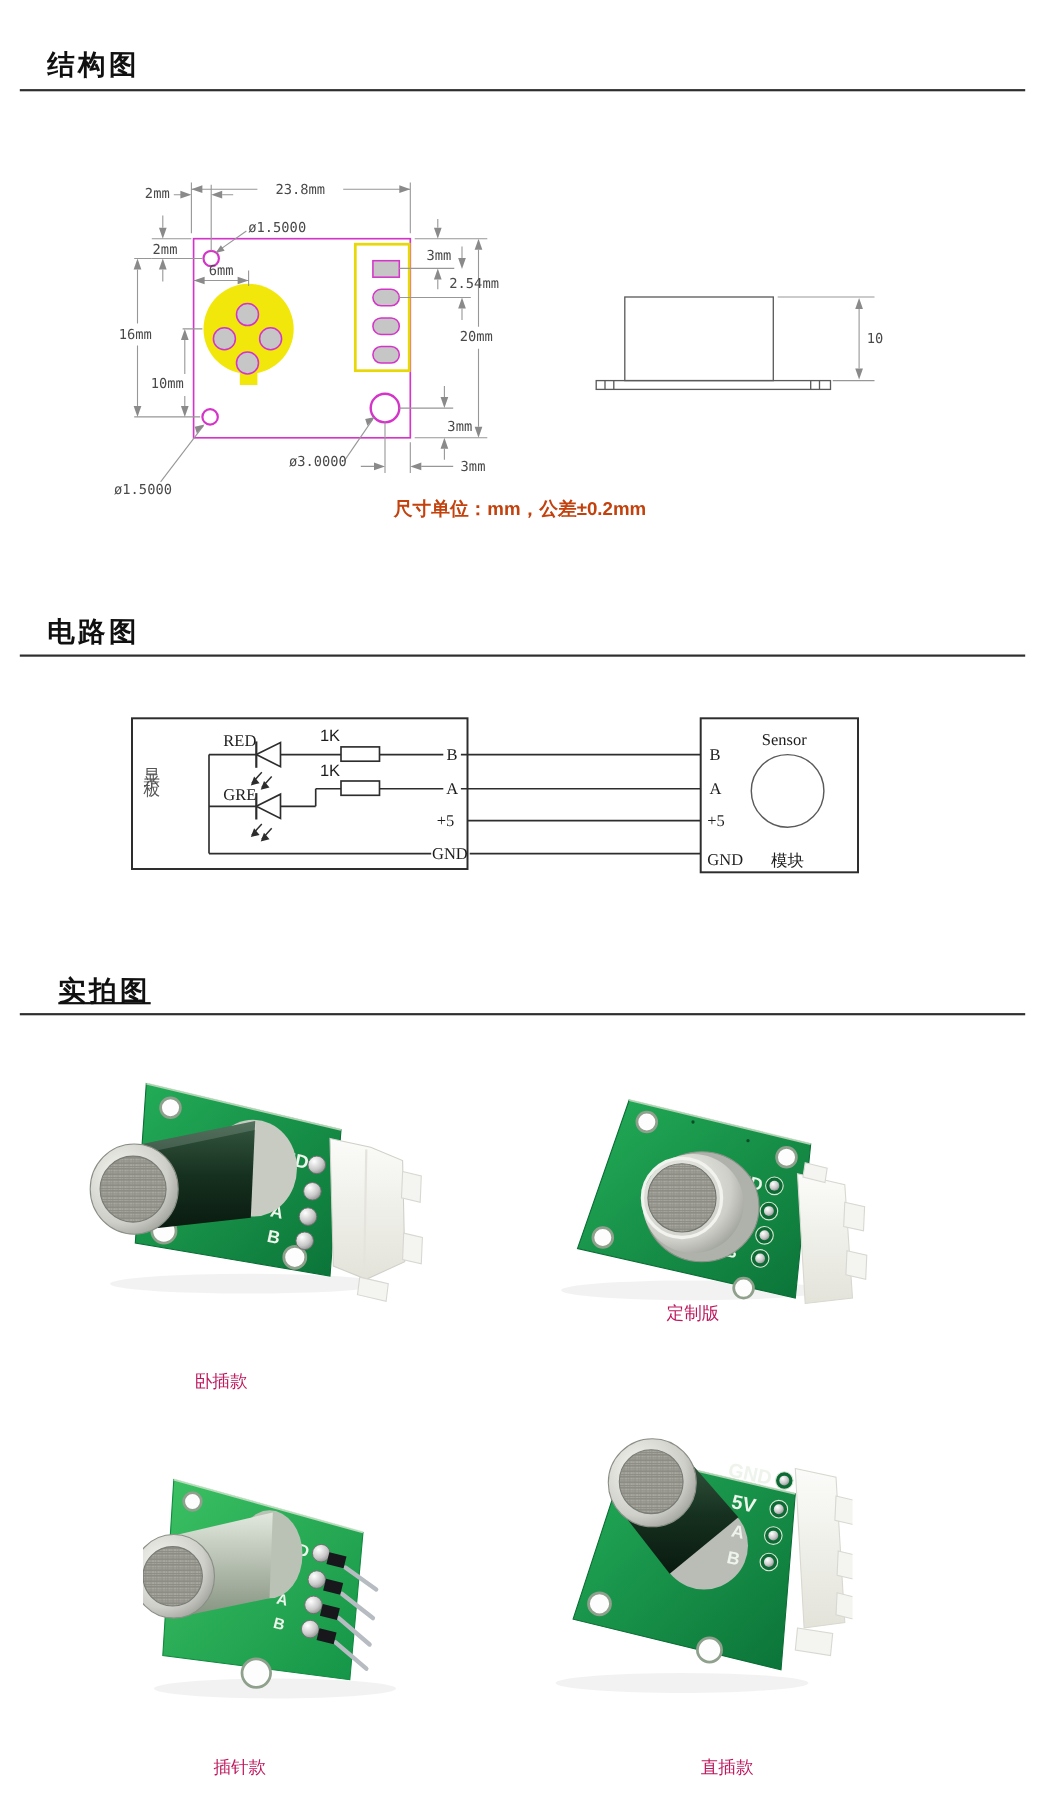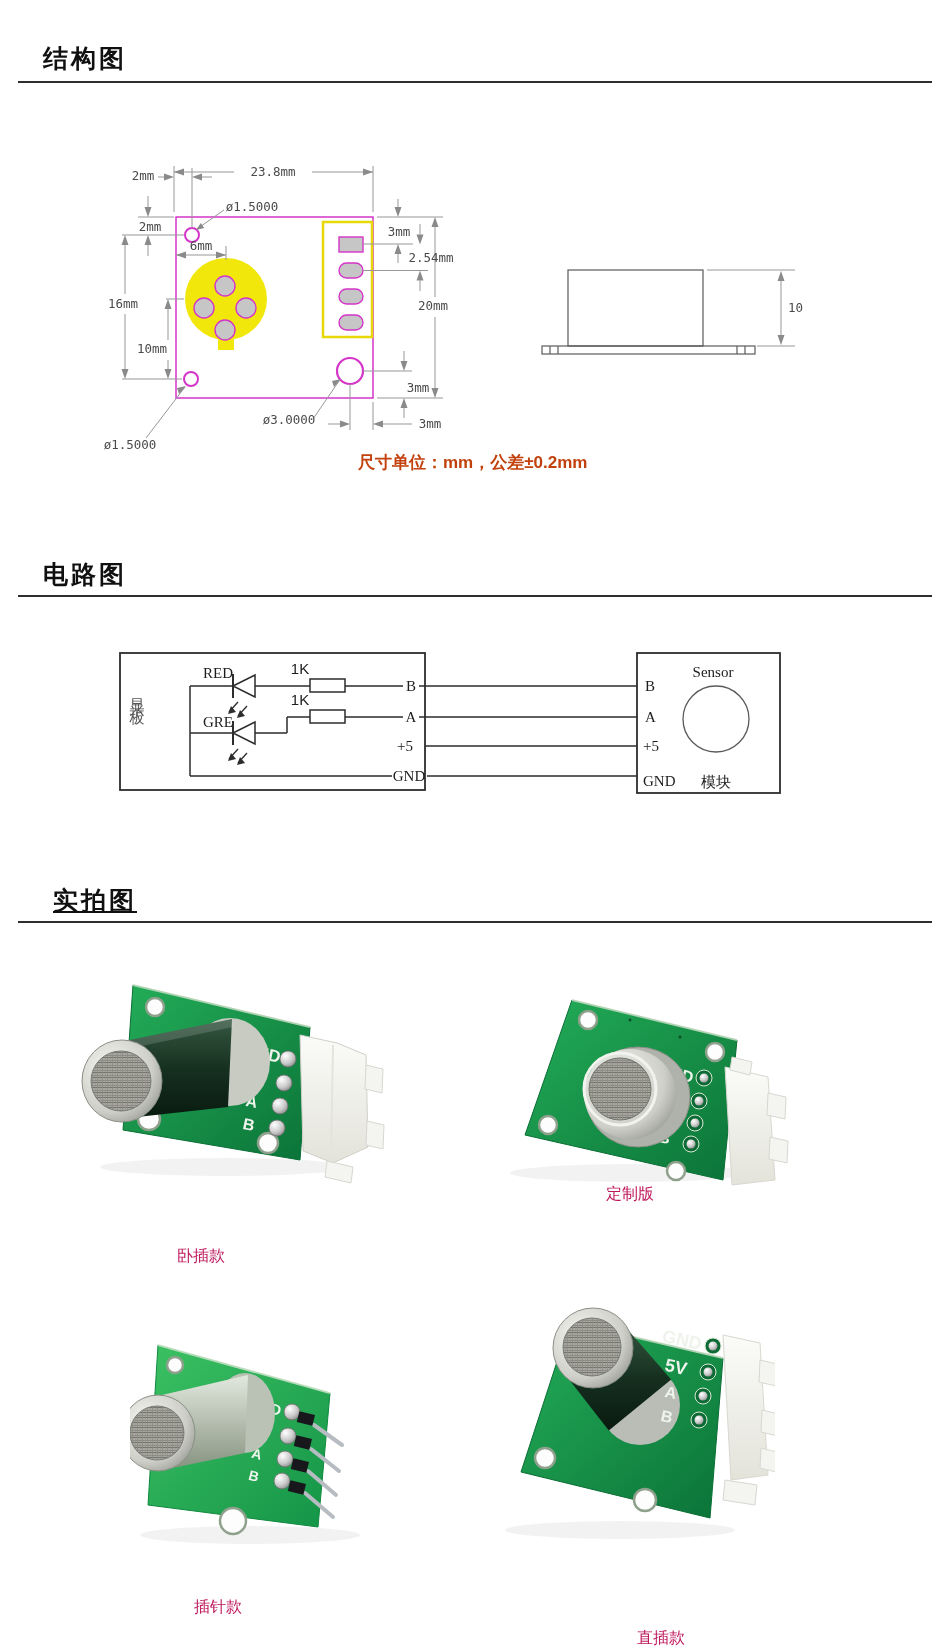--- a/index.html
+++ b/index.html
@@ -392,15 +392,15 @@
         </g>
     </g>
     <g>
       <polygon points="248,55 285,63 293,195 256,200" fill="url(#connGrad)" stroke="#d8d8d0" stroke-width="1"></polygon>
       <polygon points="285,80 302,84 301,106 284,102" fill="#f4f4f0" stroke="#d8d8d2" stroke-width="1"></polygon>
       <polygon points="287,130 304,134 303,156 286,152" fill="#f4f4f0" stroke="#d8d8d2" stroke-width="1"></polygon>
       <polygon points="286,168 302,172 301,192 285,188" fill="#f4f4f0" stroke="#d8d8d2" stroke-width="1"></polygon>
       <polygon points="250,200 282,205 280,225 248,220" fill="#f4f4f0" stroke="#d8d8d2" stroke-width="1"></polygon>
     </g>
   </svg>
-  <div class="photo-caption" style="left:661px;top:1597px;margin-top:31px;">直插款</div>
+  <div class="photo-caption" style="left:661px;top:1597px;">直插款</div>
 
 </div>
 
 </body></html>

